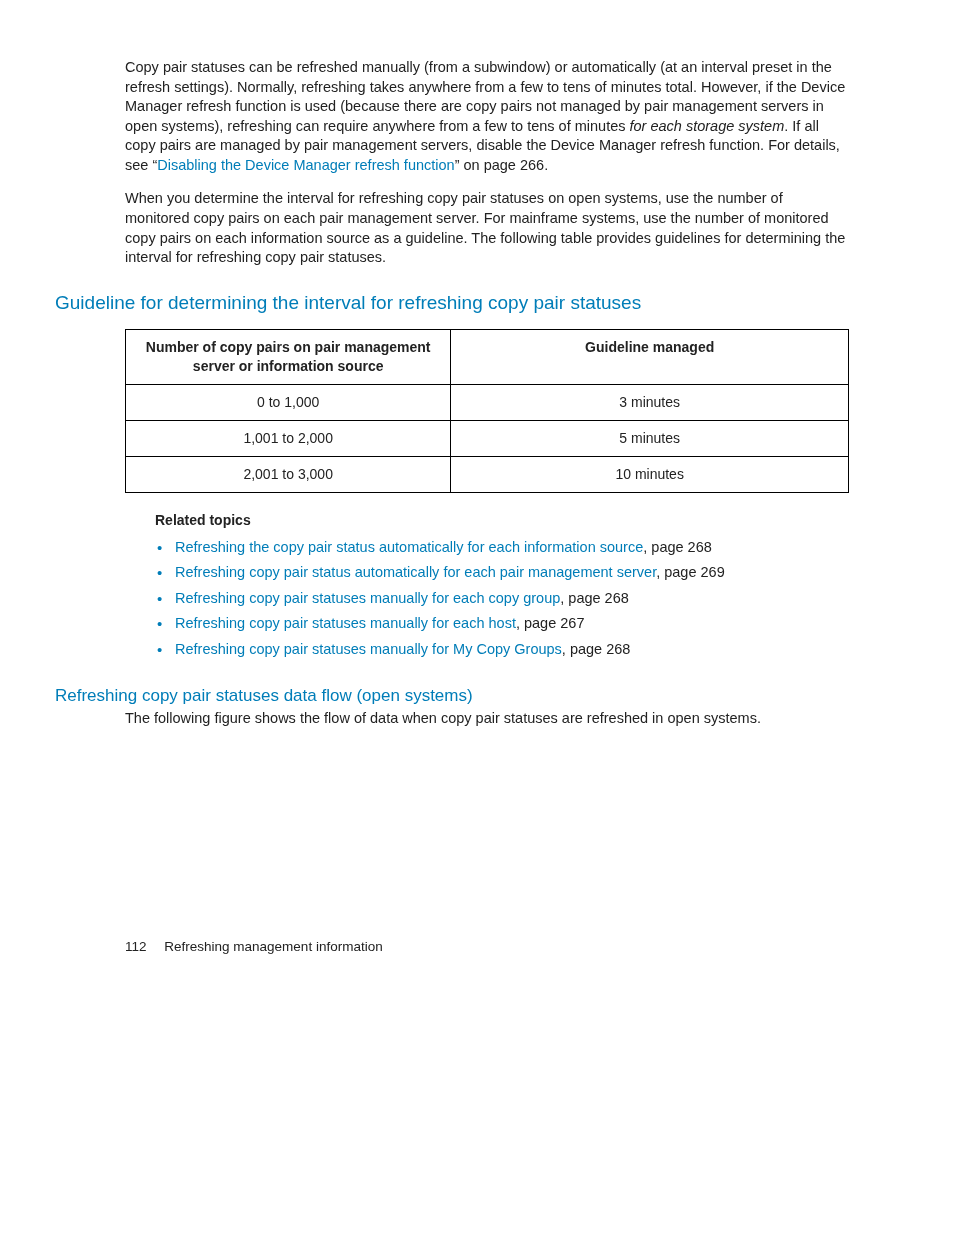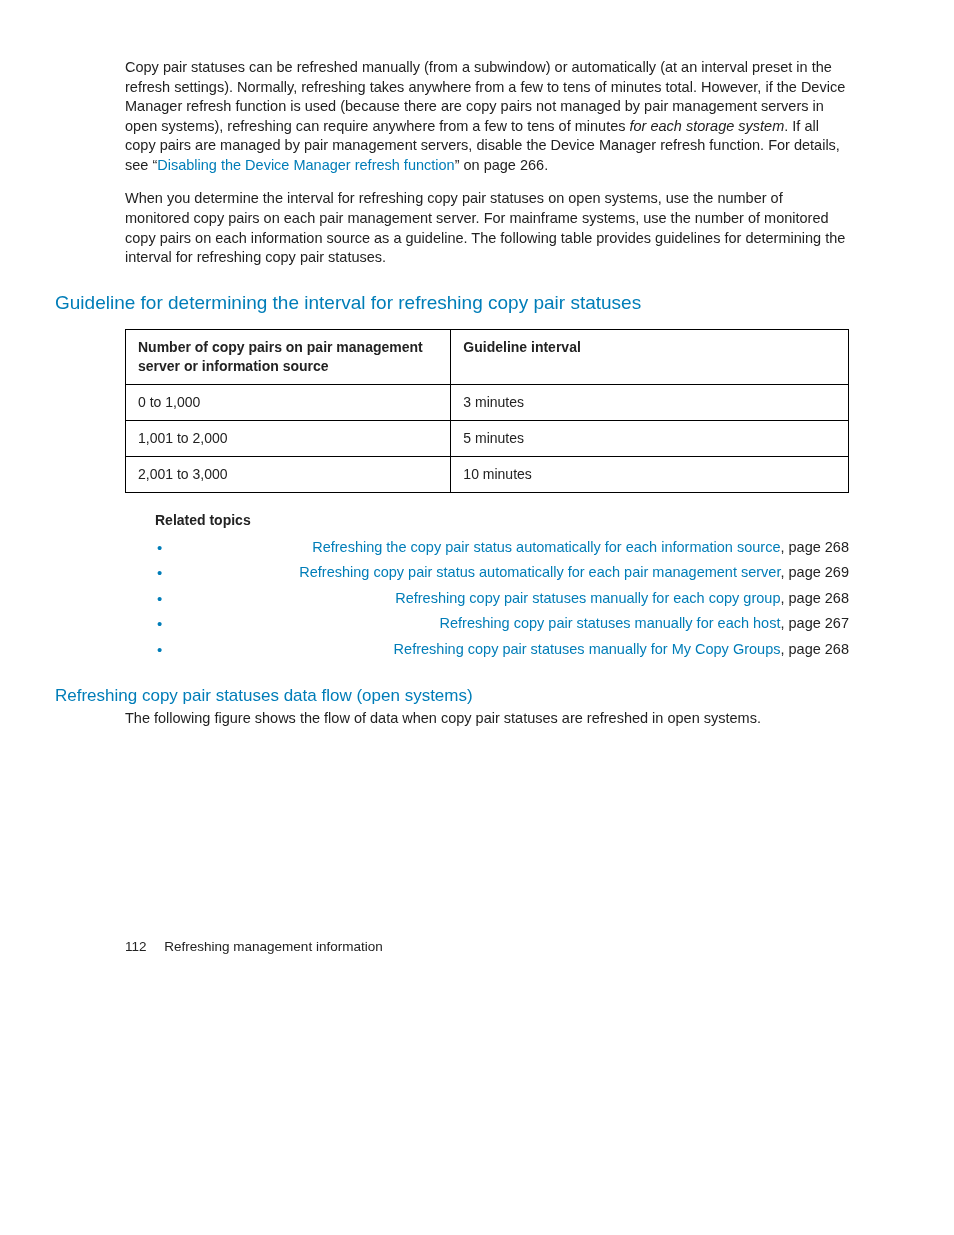--- a/index.html
+++ b/index.html
@@ -42,21 +42,21 @@
   }
   table.guidelines {
     border-collapse: collapse;
     width: 100%;
     margin: 6px 0 18px 0;
   }
   table.guidelines th,
   table.guidelines td {
     border: 1px solid #000;
     padding: 8px 12px;
-    text-align: left;
+    text-align: center;
     vertical-align: top;
     font-size: 14px;
   }
   table.guidelines th {
     font-weight: bold;
   }
   table.guidelines thead th {
     border-bottom: 1.5px solid #000;
   }
   .related-heading {
@@ -66,21 +66,20 @@
   }
   ul.related {
     list-style: none;
     margin: 0 0 16px 30px;
     padding: 0;
   }
   ul.related li {
     position: relative;
     padding-left: 20px;
     margin: 6px 0;
-    text-align: right;
   }
   ul.related li::before {
     content: "•";
     color: #007db8;
     position: absolute;
     left: 2px;
     top: 0;
     font-size: 15px;
   }
   .footer {
@@ -101,21 +100,21 @@
   </p>
 
   <p class="body-para">When you determine the interval for refreshing copy pair statuses on open systems, use the number of monitored copy pairs on each pair management server. For mainframe systems, use the number of monitored copy pairs on each information source as a guideline. The following table provides guidelines for determining the interval for refreshing copy pair statuses.</p>
 
   <h3 class="h-sub">Guideline for determining the interval for refreshing copy pair statuses</h3>
 
   <table class="guidelines">
     <thead>
       <tr>
         <th style="width:45%">Number of copy pairs on pair management server or information source</th>
-        <th>Guideline interval</th>
+        <th>Guideline managed</th>
       </tr>
     </thead>
     <tbody>
       <tr>
         <td>0 to 1,000</td>
         <td>3 minutes</td>
       </tr>
       <tr>
         <td>1,001 to 2,000</td>
         <td>5 minutes</td>

